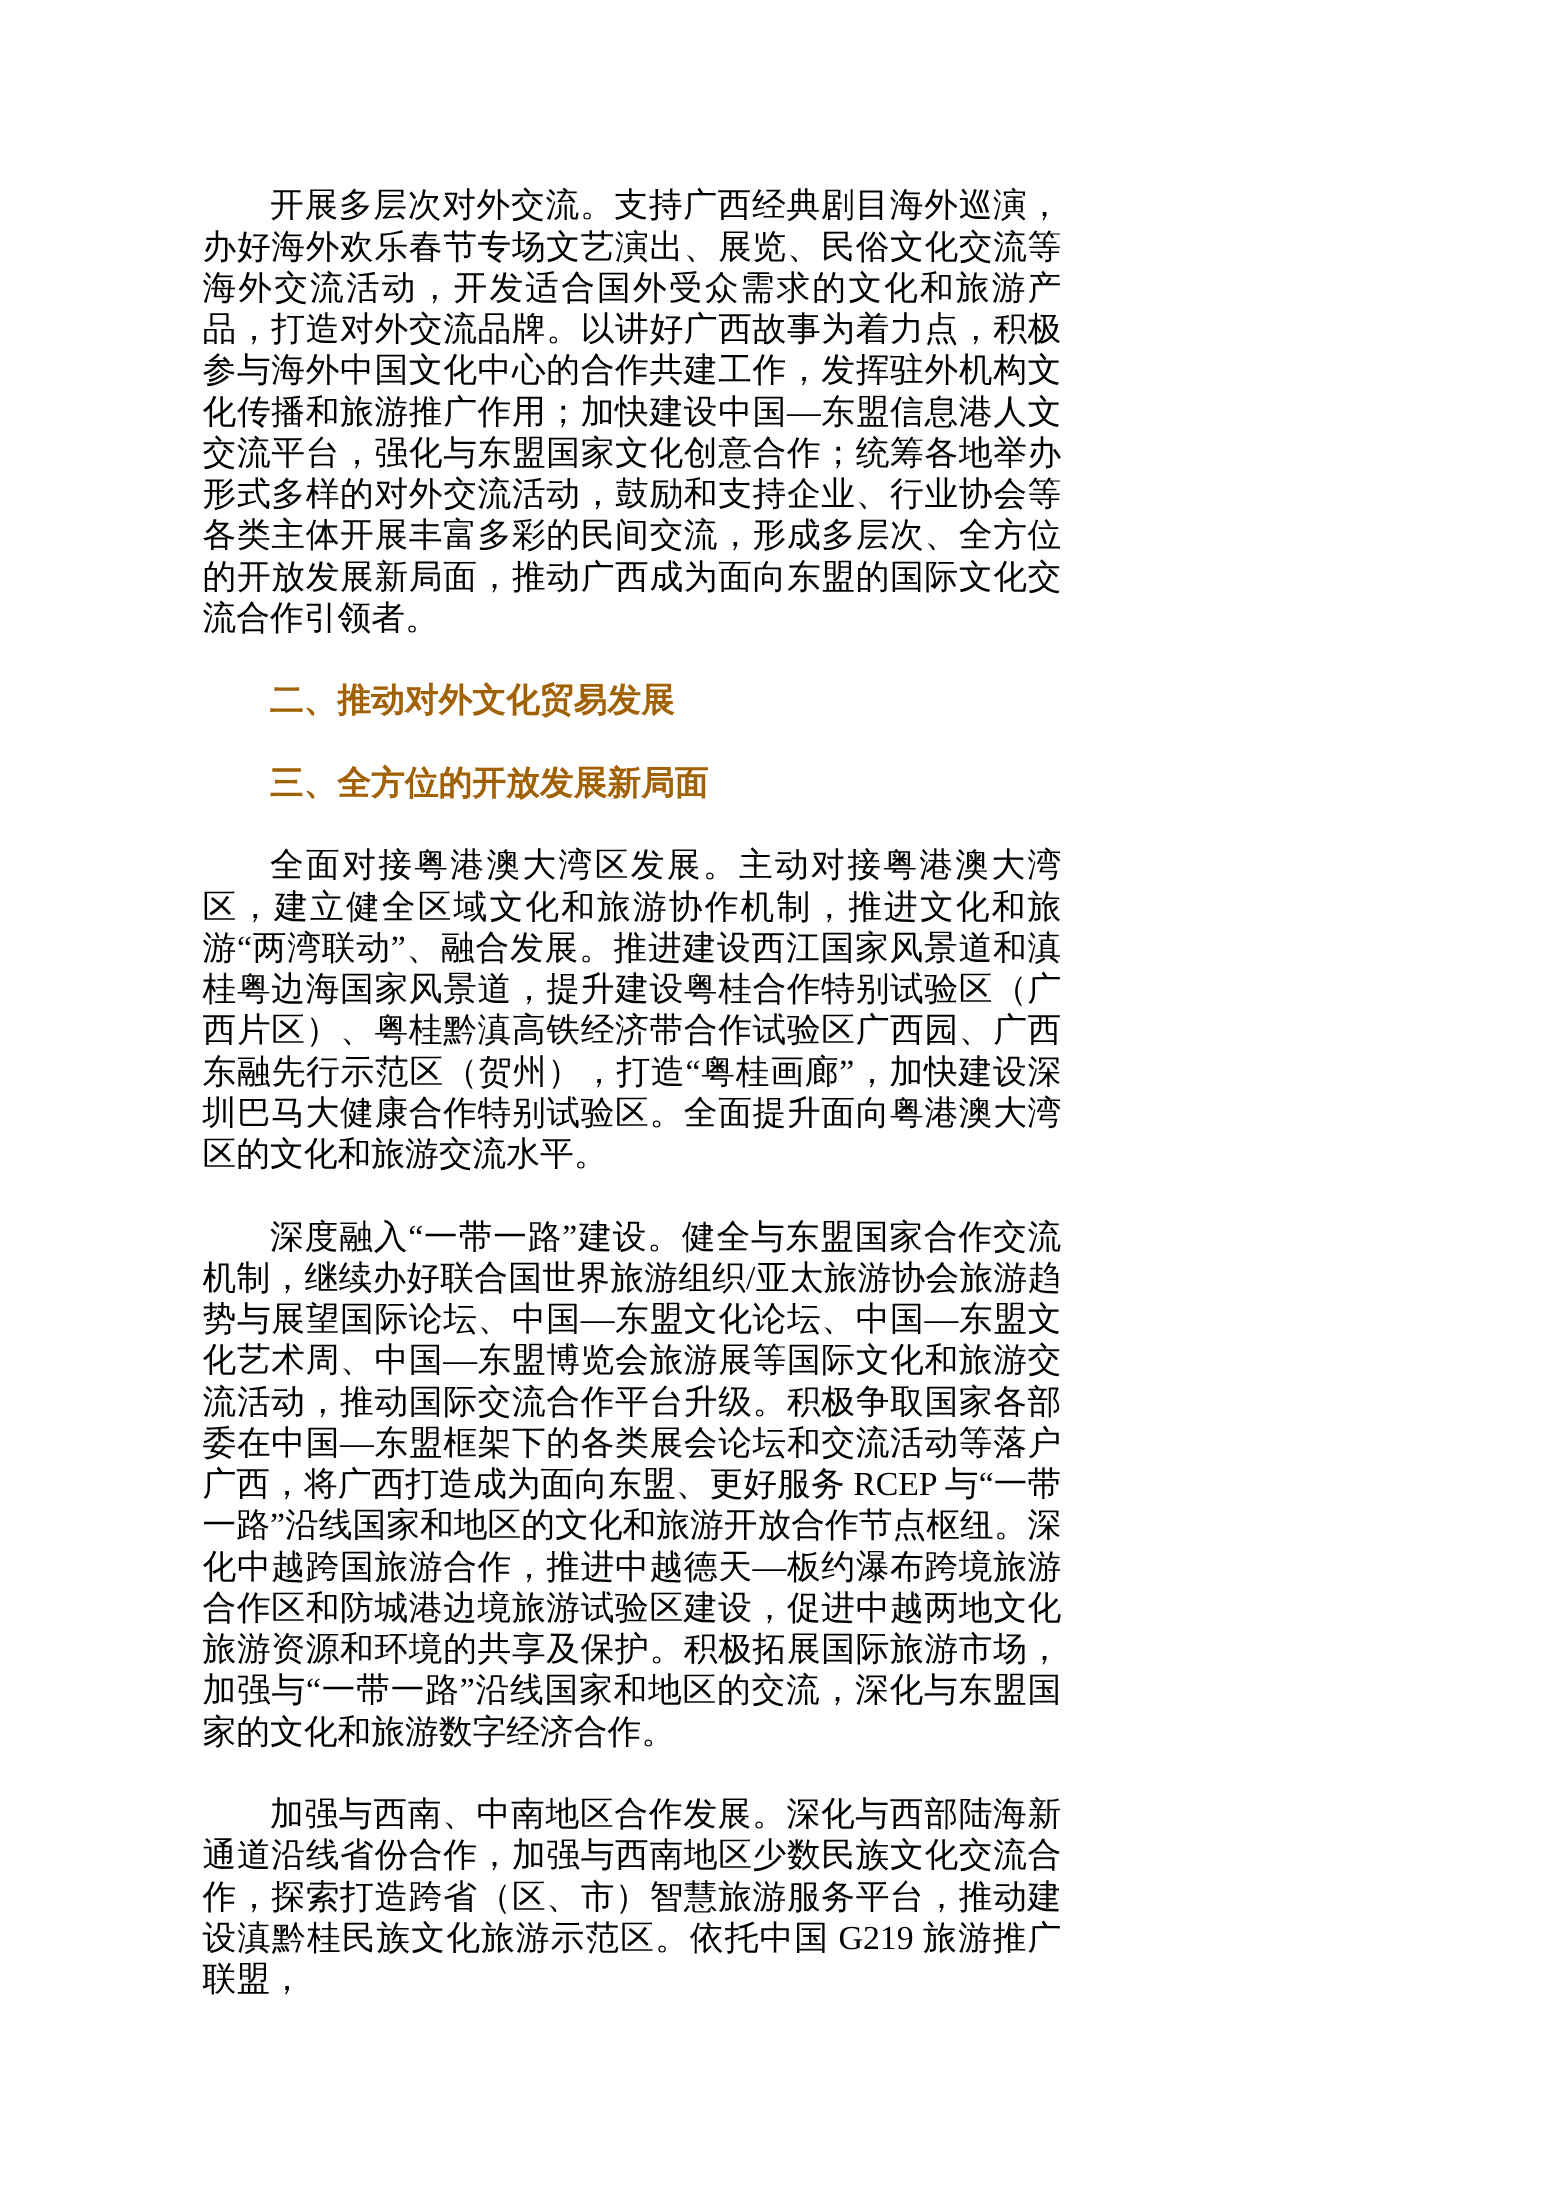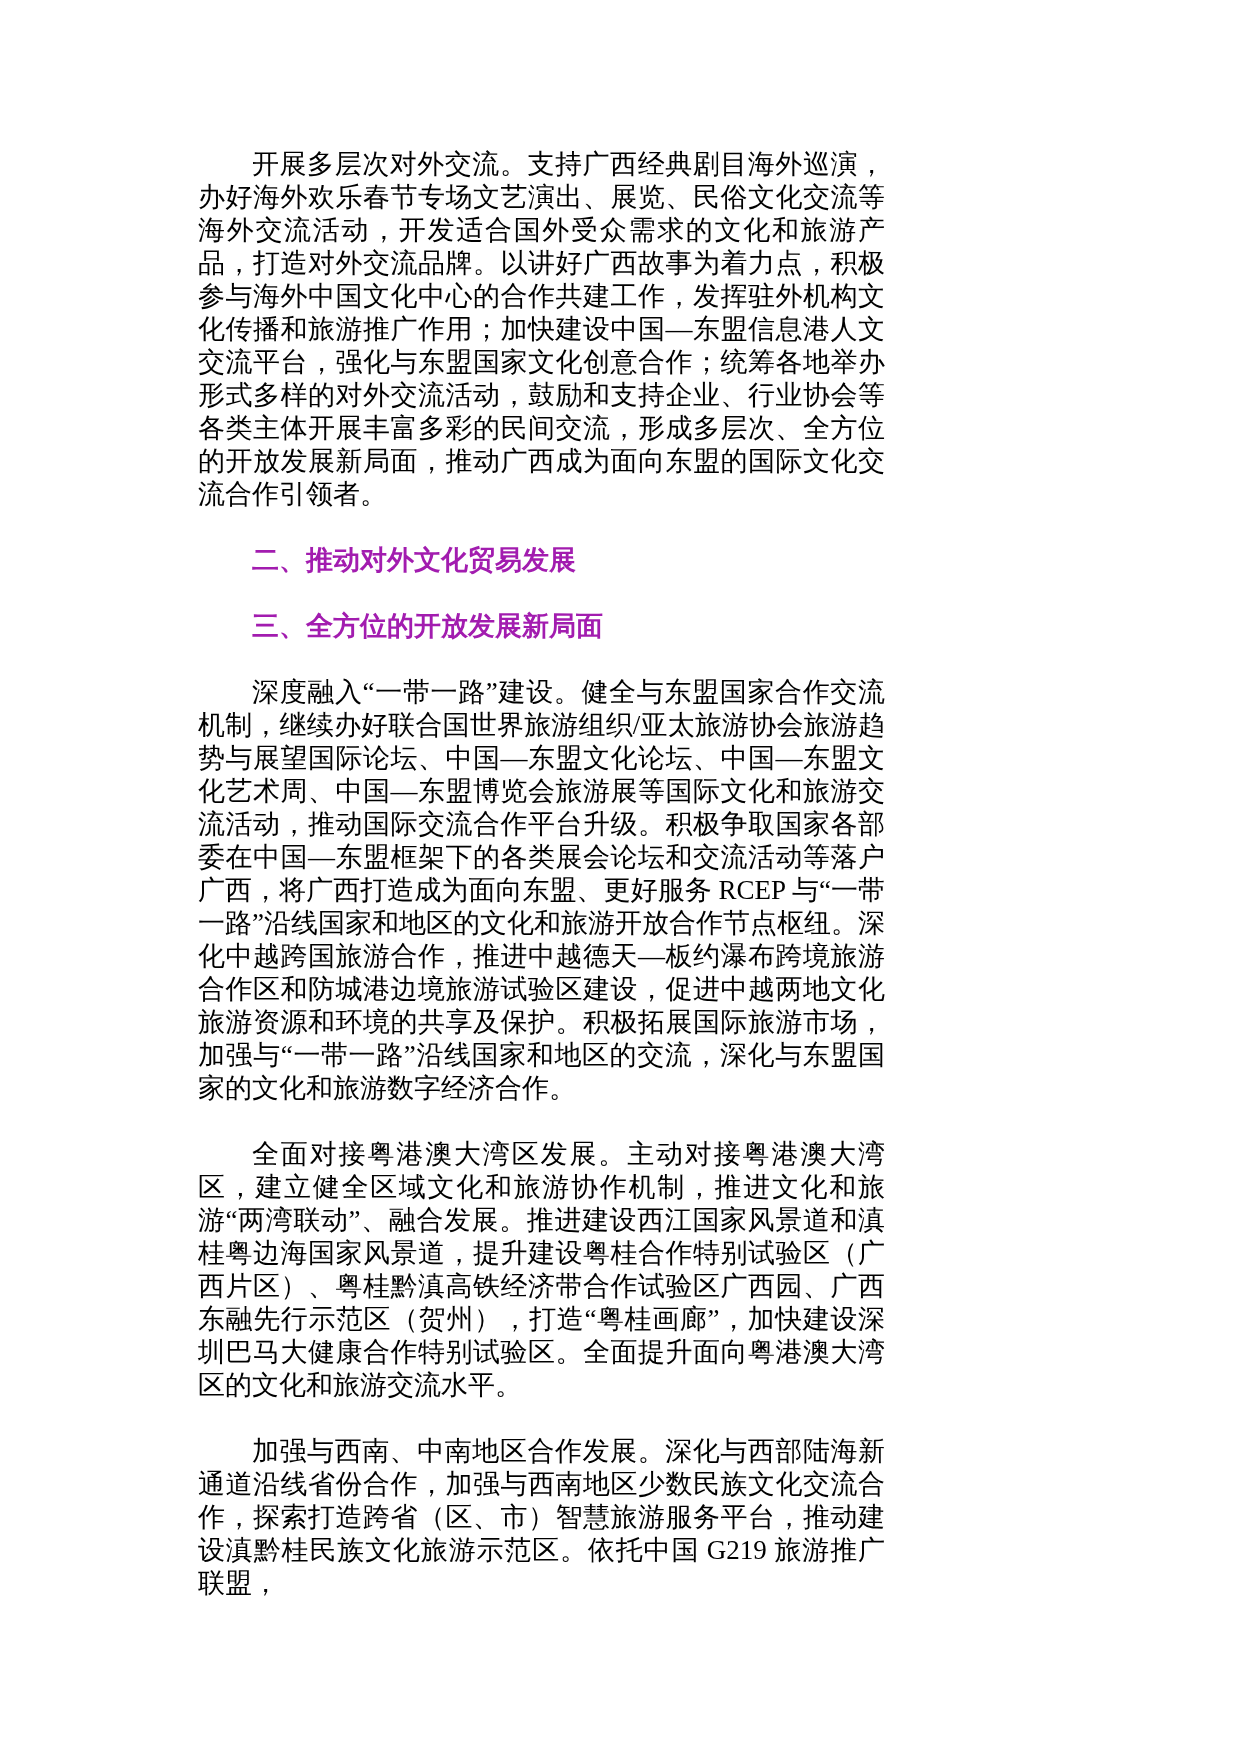--- a/index.html
+++ b/index.html
@@ -12,52 +12,51 @@
     height: 1755px;
     overflow: hidden;
     color: #000000;
   }
   .page {
     box-sizing: border-box;
     width: 1011px;
     height: 1755px;
     padding: 148px 162px 0 162px;
     background: #ffffff;
-    margin-left: 36px;
   }
   .body-para {
     font-family: "Liberation Serif", "DejaVu Serif", serif;
     font-size: 27px;
     line-height: 33px;
     text-align: justify;
     text-justify: inter-character;
     text-indent: 2em;
     margin: 0 0 33px 0;
     color: #000000;
   }
   .section-heading {
     font-family: "Liberation Sans", "DejaVu Sans", sans-serif;
     font-size: 27px;
     line-height: 33px;
     font-weight: bold;
     text-indent: 2em;
     margin: 0 0 33px 0;
-    color: #a21caf;
+    color: #a16207;
   }
 </style>
 </head>
 <body>
 
 <div class="page">
   <p class="body-para">开展多层次对外交流。支持广西经典剧目海外巡演，办好海外欢乐春节专场文艺演出、展览、民俗文化交流等海外交流活动，开发适合国外受众需求的文化和旅游产品，打造对外交流品牌。以讲好广西故事为着力点，积极参与海外中国文化中心的合作共建工作，发挥驻外机构文化传播和旅游推广作用；加快建设中国—东盟信息港人文交流平台，强化与东盟国家文化创意合作；统筹各地举办形式多样的对外交流活动，鼓励和支持企业、行业协会等各类主体开展丰富多彩的民间交流，形成多层次、全方位的开放发展新局面，推动广西成为面向东盟的国际文化交流合作引领者。</p>
 
 
   <h2 class="section-heading">二、推动对外文化贸易发展</h2>
 
 
   <h2 class="section-heading">三、全方位的开放发展新局面</h2>
 
+  <p class="body-para">全面对接粤港澳大湾区发展。主动对接粤港澳大湾区，建立健全区域文化和旅游协作机制，推进文化和旅游“两湾联动”、融合发展。推进建设西江国家风景道和滇桂粤边海国家风景道，提升建设粤桂合作特别试验区（广西片区）、粤桂黔滇高铁经济带合作试验区广西园、广西东融先行示范区（贺州），打造“粤桂画廊”，加快建设深圳巴马大健康合作特别试验区。全面提升面向粤港澳大湾区的文化和旅游交流水平。</p>
+
   <p class="body-para">深度融入“一带一路”建设。健全与东盟国家合作交流机制，继续办好联合国世界旅游组织/亚太旅游协会旅游趋势与展望国际论坛、中国—东盟文化论坛、中国—东盟文化艺术周、中国—东盟博览会旅游展等国际文化和旅游交流活动，推动国际交流合作平台升级。积极争取国家各部委在中国—东盟框架下的各类展会论坛和交流活动等落户广西，将广西打造成为面向东盟、更好服务 RCEP 与“一带一路”沿线国家和地区的文化和旅游开放合作节点枢纽。深化中越跨国旅游合作，推进中越德天—板约瀑布跨境旅游合作区和防城港边境旅游试验区建设，促进中越两地文化旅游资源和环境的共享及保护。积极拓展国际旅游市场，加强与“一带一路”沿线国家和地区的交流，深化与东盟国家的文化和旅游数字经济合作。</p>
-
-  <p class="body-para">全面对接粤港澳大湾区发展。主动对接粤港澳大湾区，建立健全区域文化和旅游协作机制，推进文化和旅游“两湾联动”、融合发展。推进建设西江国家风景道和滇桂粤边海国家风景道，提升建设粤桂合作特别试验区（广西片区）、粤桂黔滇高铁经济带合作试验区广西园、广西东融先行示范区（贺州），打造“粤桂画廊”，加快建设深圳巴马大健康合作特别试验区。全面提升面向粤港澳大湾区的文化和旅游交流水平。</p>
 
   <p class="body-para">加强与西南、中南地区合作发展。深化与西部陆海新通道沿线省份合作，加强与西南地区少数民族文化交流合作，探索打造跨省（区、市）智慧旅游服务平台，推动建设滇黔桂民族文化旅游示范区。依托中国 G219 旅游推广联盟，</p>
 </div>
 
 </body></html>

